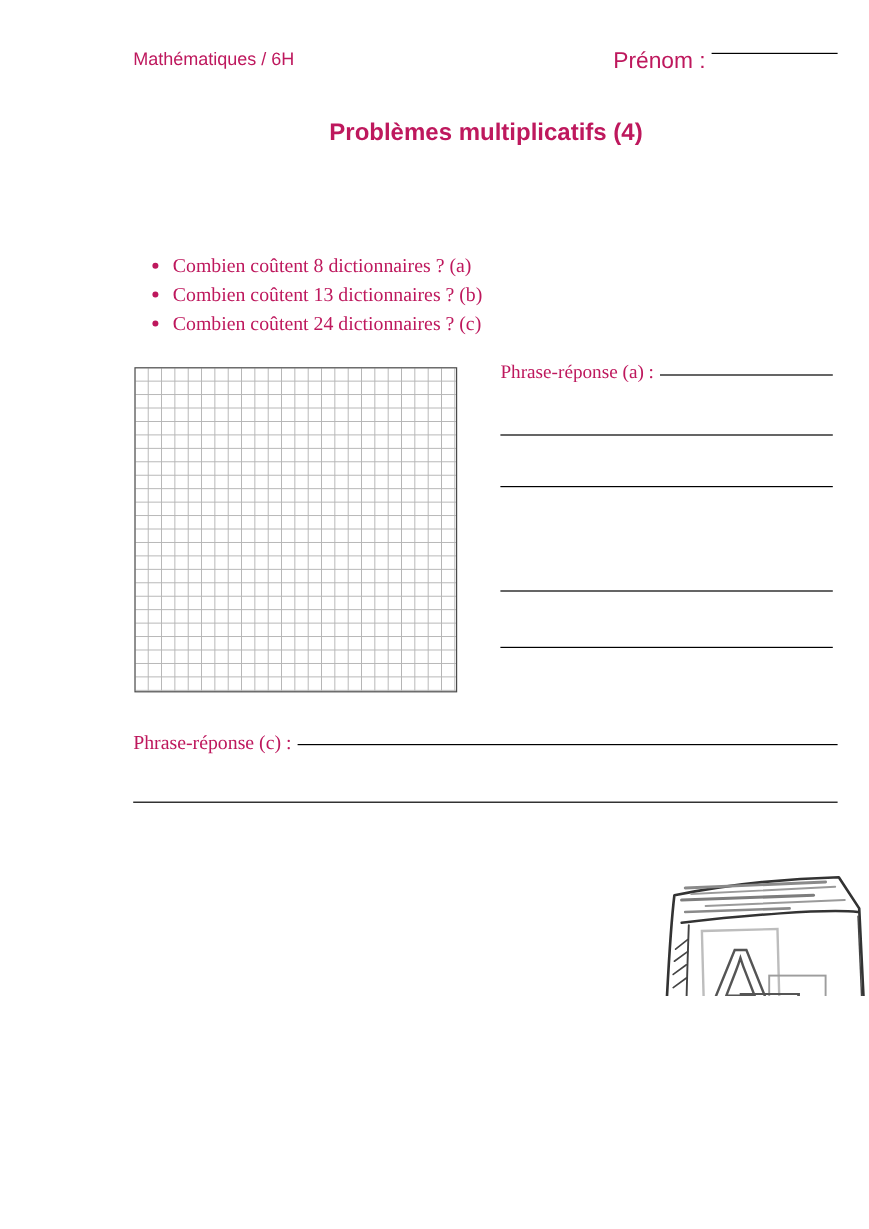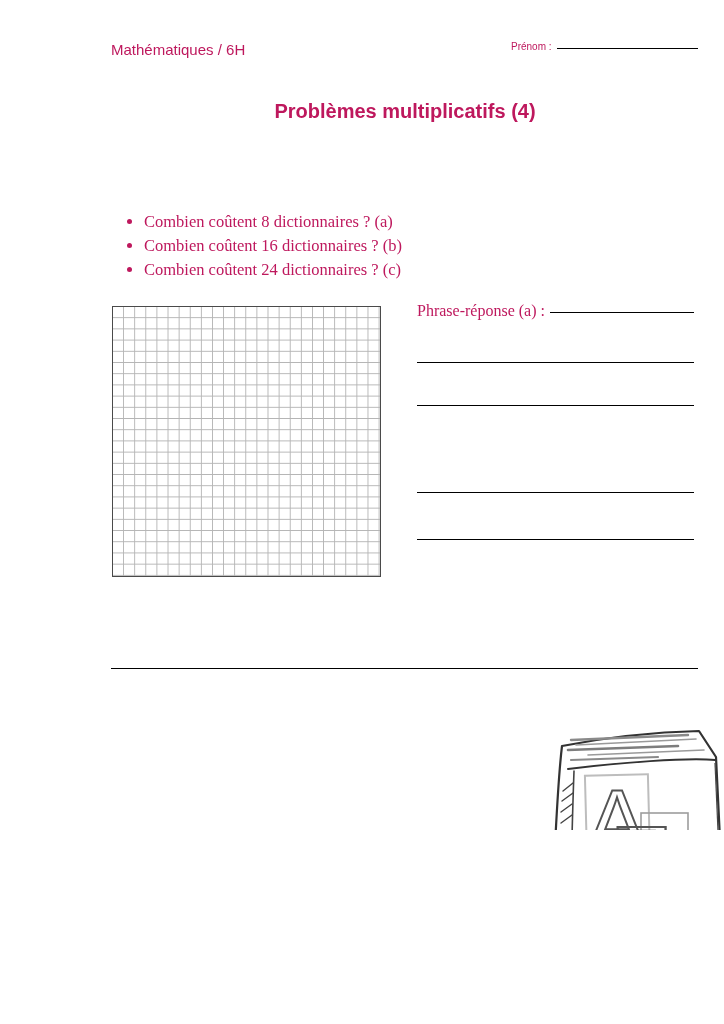--- a/index.html
+++ b/index.html
@@ -9,21 +9,21 @@
     background:#ffffff;
     font-family:"Liberation Serif","DejaVu Serif",serif;
     color:#be185d;
     overflow:hidden;
     margin-left:43px;
   }
   .sans{font-family:"Liberation Sans","DejaVu Sans",sans-serif;}
   .abs{position:absolute;}
 
   .hdr-left{left:68px;top:41px;font-size:15px;}
-  .hdr-right{left:468px;top:41px;width:187px;display:flex;align-items:center;font-size:10px;}
+  .hdr-right{left:468px;top:41px;width:187px;display:flex;align-items:flex-start;font-size:19px;}
   .fill-line{flex:1;border-bottom:1.3px solid #000;height:3px;margin-left:5px;}
 
   .title{left:0;top:100px;width:724px;text-align:center;font-size:20px;font-weight:700;}
 
   .problem{left:90px;top:175px;font-size:16.5px;}
   .problem .num{margin-right:17px;}
 
   ul.questions{left:68px;top:210px;margin:0;padding:0 0 0 33px;font-size:16.5px;}
   ul.questions li{line-height:24px;list-style:disc;}
 
@@ -64,36 +64,40 @@
   <div class="abs sans hdr-right">
     <span class="lbl">Prénom :</span>
     <span class="fill-line"></span>
   </div>
 
   <div class="abs sans title">Problèmes multiplicatifs (4)</div>
 
 
   <ul class="abs questions">
     <li>Combien coûtent 8 dictionnaires ? (a)</li>
-    <li>Combien coûtent 16 dictionnaires ? (b)</li>
+    <li>Combien coûtent 13 dictionnaires ? (b)</li>
     <li>Combien coûtent 24 dictionnaires ? (c)</li>
   </ul>
 
   <div class="abs grid"></div>
 
   <div class="abs ans-row row-a">
     <span class="lbl">Phrase-réponse (a) :</span>
     <span class="fill-line"></span>
   </div>
   <div class="abs blank a-l1"></div>
   <div class="abs blank a-l2"></div>
 
   <div class="abs blank b-l1"></div>
   <div class="abs blank b-l2"></div>
 
+  <div class="abs ans-row row-c">
+    <span class="lbl">Phrase-réponse (c) :</span>
+    <span class="fill-line"></span>
+  </div>
   <div class="abs blank c-l2"></div>
 
   <svg class="abs illus" viewBox="0 0 200 205" xmlns="http://www.w3.org/2000/svg">
 
     <path d="M24,19 C70,10 120,5 161,4 L178,30 L185,174 C140,181 80,186 34,190 C22,192 13,195 14,185 C16,140 19,60 24,19 Z" fill="#ffffff" stroke="#333" stroke-width="2.2" stroke-linejoin="round"></path>
 
     <g stroke-linecap="round" fill="none">
       <path d="M33,13 L150,8" stroke="#8a8a8a" stroke-width="2.4"></path>
       <path d="M38,18 L158,12" stroke="#9a9a9a" stroke-width="1.6"></path>
       <path d="M30,23 L140,19" stroke="#7d7d7d" stroke-width="2.6"></path>

